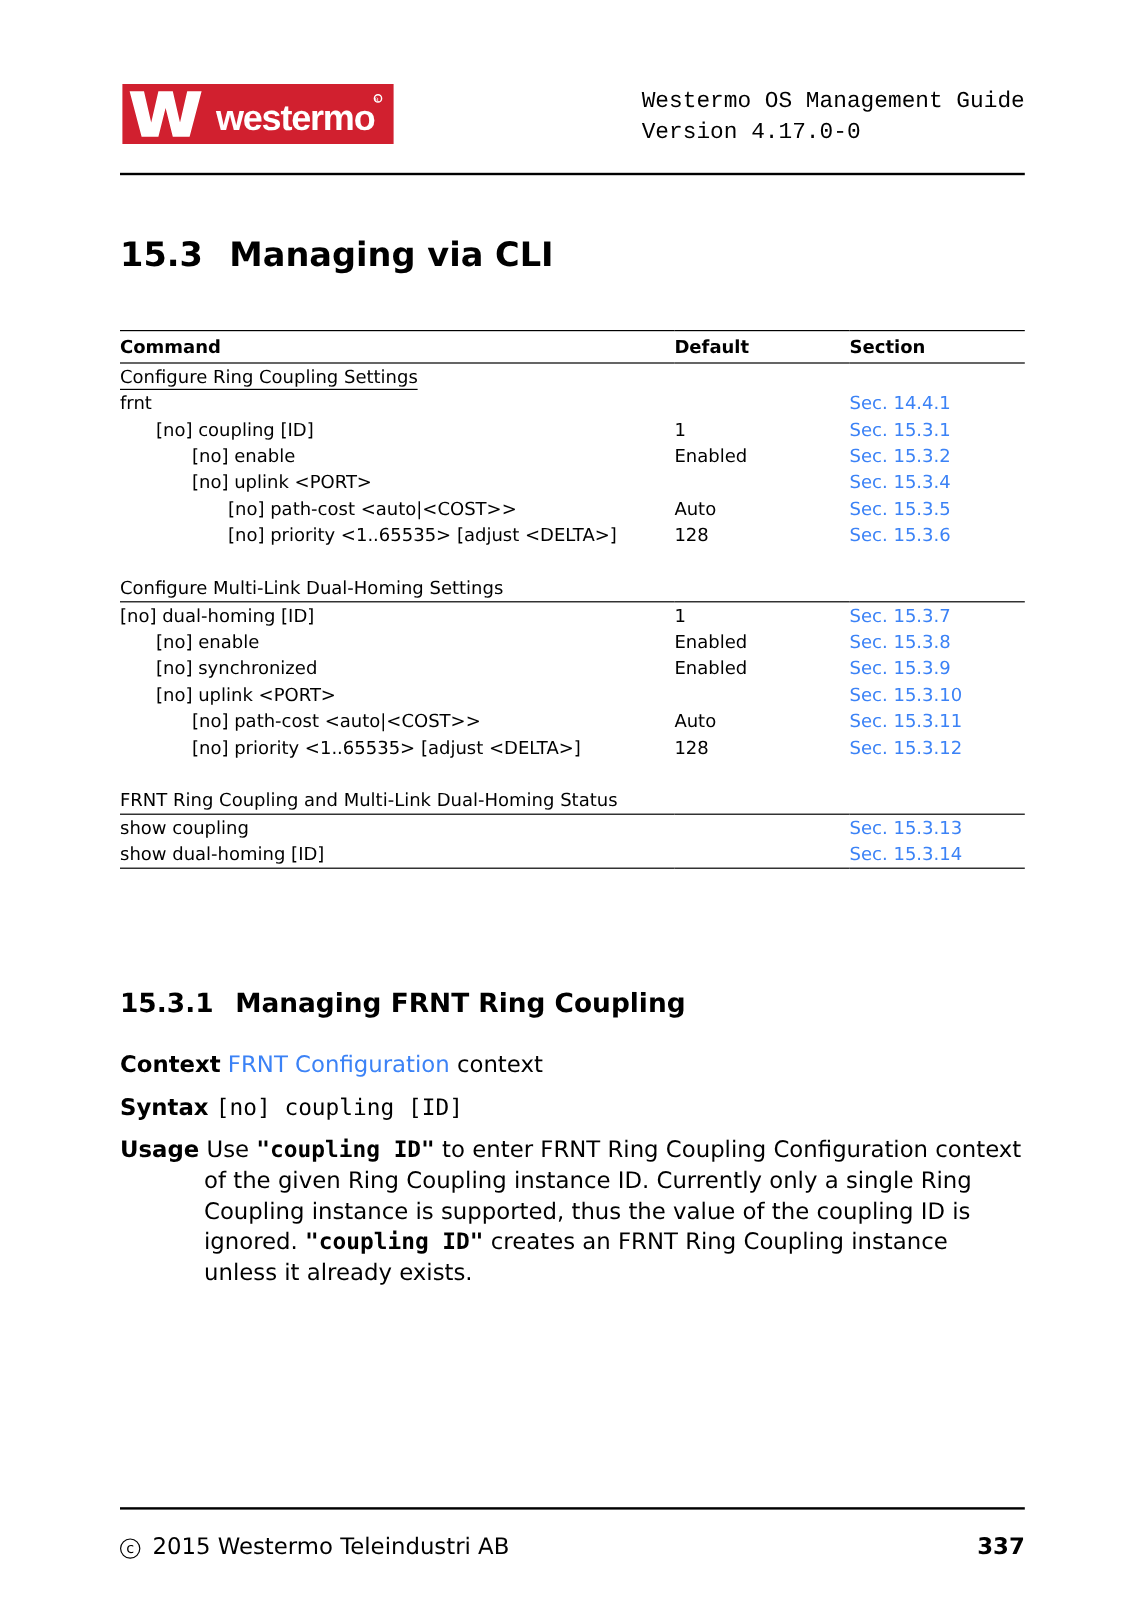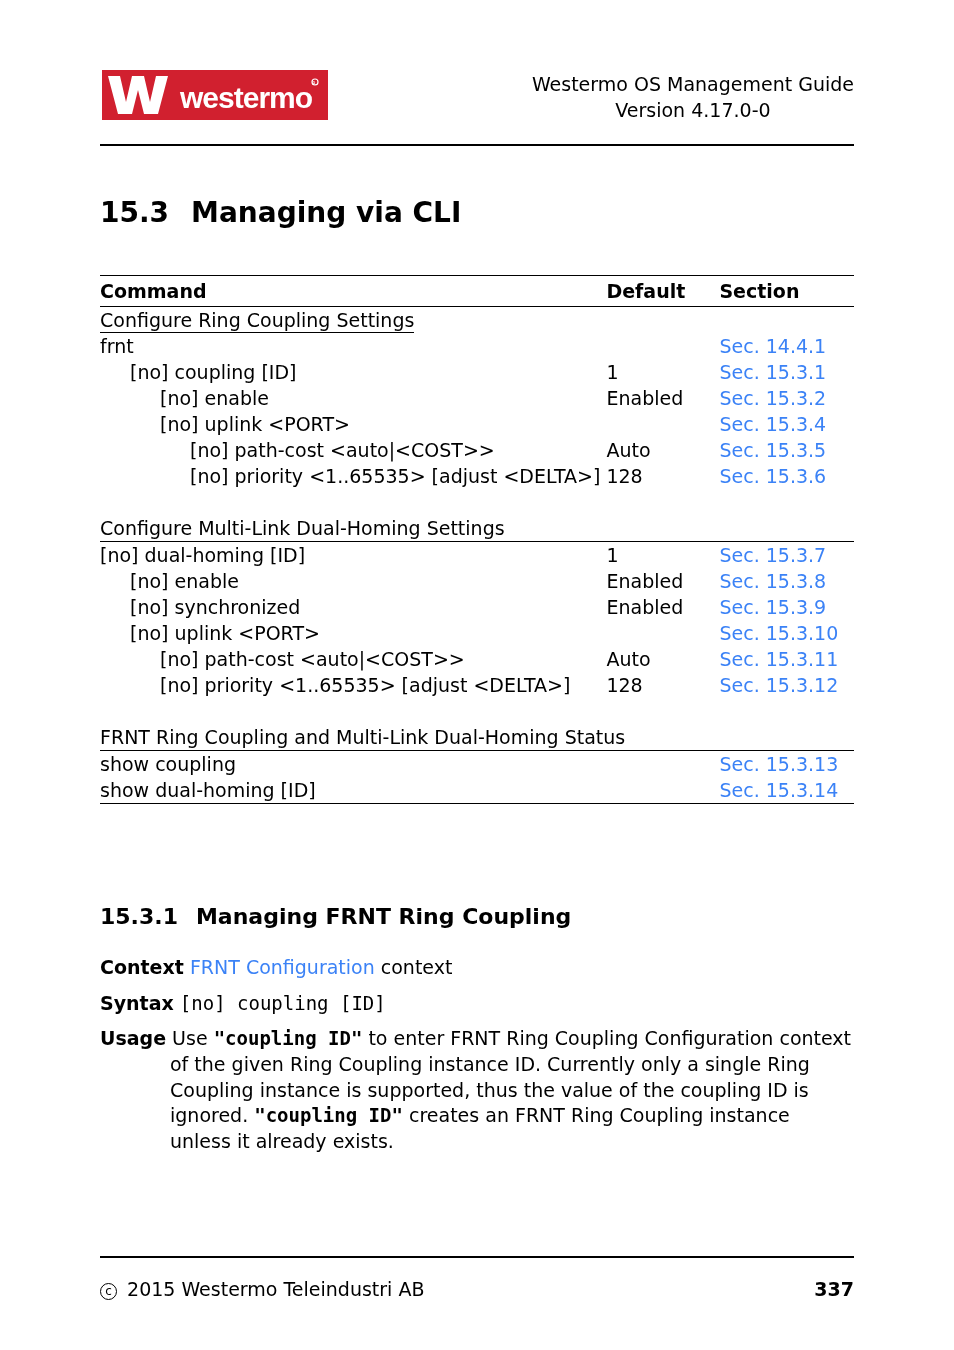--- a/index.html
+++ b/index.html
@@ -22,42 +22,43 @@
     display: flex;
     justify-content: space-between;
     align-items: flex-start;
     margin-bottom: 18px;
   }
   .logo {
     width: 230px;
     height: 54px;
   }
   .doc-meta {
-    text-align: center;
+    text-align: left;
     font-size: 19px;
     line-height: 1.35;
     margin-top: 4px;
+    font-family: Liberation Mono, monospace;
   }
   .header-rule {
     border: none;
     border-top: 2px solid #000;
     margin: 0 0 50px 0;
   }
   .section-heading {
     font-size: 28px;
     font-weight: bold;
     margin: 0 0 46px 0;
   }
   .section-heading .num {
     margin-right: 22px;
   }
   table.cmd {
     border-collapse: collapse;
     width: 100%;
-    font-size: 19px;
+    font-size: 15px;
   }
   table.cmd th {
     text-align: left;
     font-weight: bold;
     padding: 4px 6px 4px 0;
     border-top: 1.5px solid #000;
     border-bottom: 1px solid #000;
   }
   table.cmd td {
     padding: 2px 6px 2px 0;

